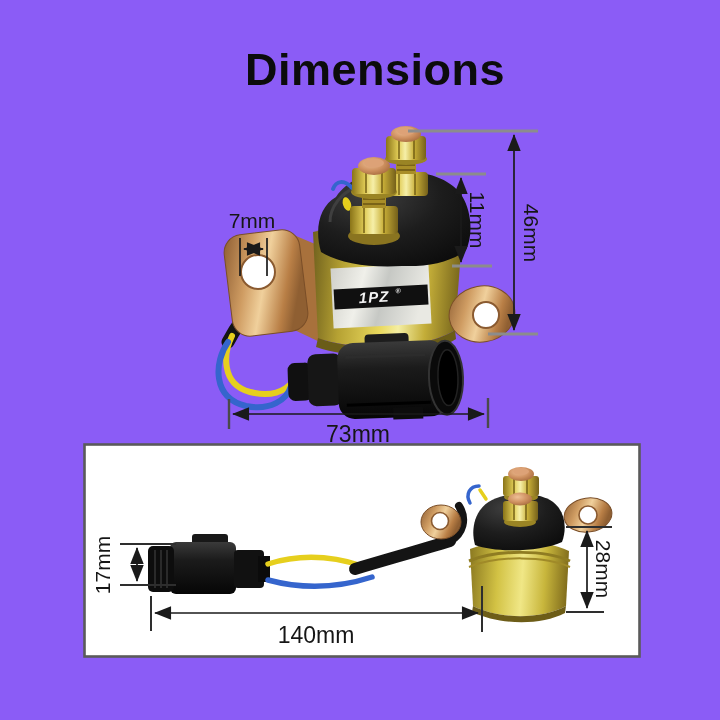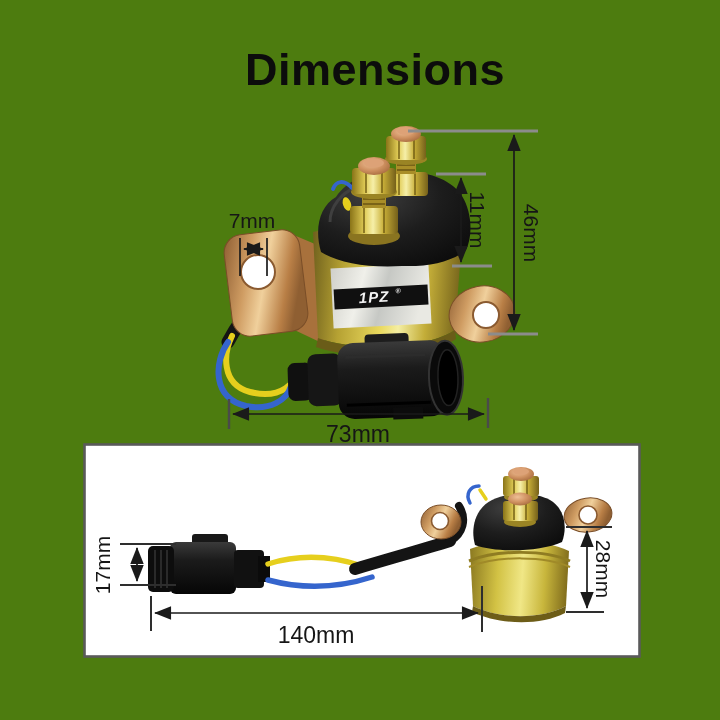--- a/index.html
+++ b/index.html
@@ -1,16 +1,16 @@
 <!DOCTYPE html>
 <html><head>
 <meta charset="utf-8">
 <style>
   html,body{margin:0;padding:0;background:#ffffff;}
-  .page{position:relative;width:720px;height:720px;background:#4d7c0f;overflow:hidden;
+  .page{position:relative;width:720px;height:720px;background:#8b5cf6;overflow:hidden;
         font-family:"Liberation Sans", sans-serif;}
   .page-title{position:absolute;top:44px;left:0;width:720px;margin:0;text-align:center;
         padding-left:30px;box-sizing:border-box;font-size:45px;font-weight:700;
         letter-spacing:.5px;color:#0c0c0c;font-family:"Liberation Sans", sans-serif;}
   svg{position:absolute;left:0;top:0;}
   .dim{font:21px "Liberation Sans", sans-serif;fill:#161616;}
   .dimBig{font:23px "Liberation Sans", sans-serif;fill:#161616;}
   .dimline{stroke:#1a1a1a;stroke-width:1.7;fill:none;}
   .tickGray{stroke:#8c8c8c;stroke-width:3;fill:none;}
   .tickDark{stroke:#4a4a4a;stroke-width:2.4;fill:none;}

